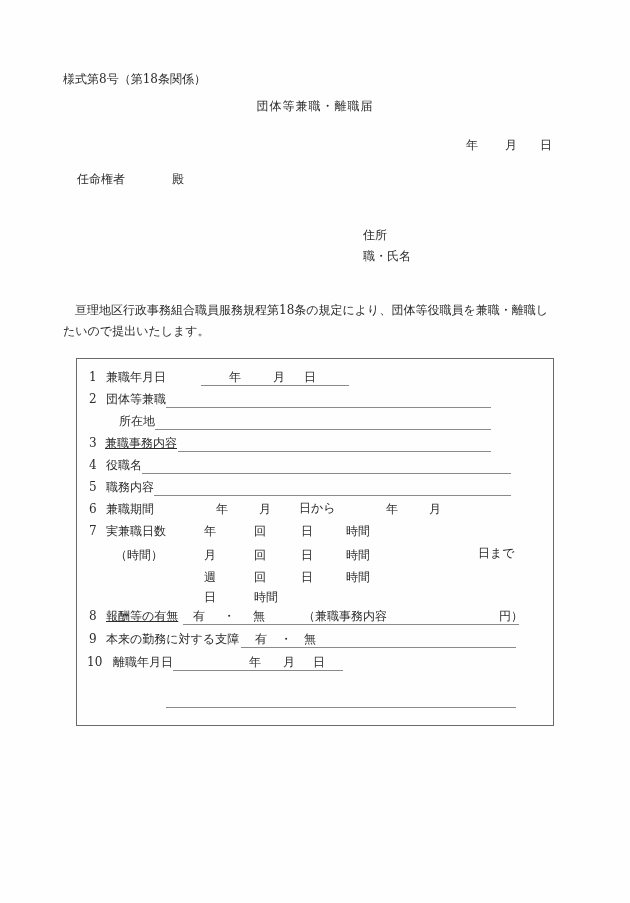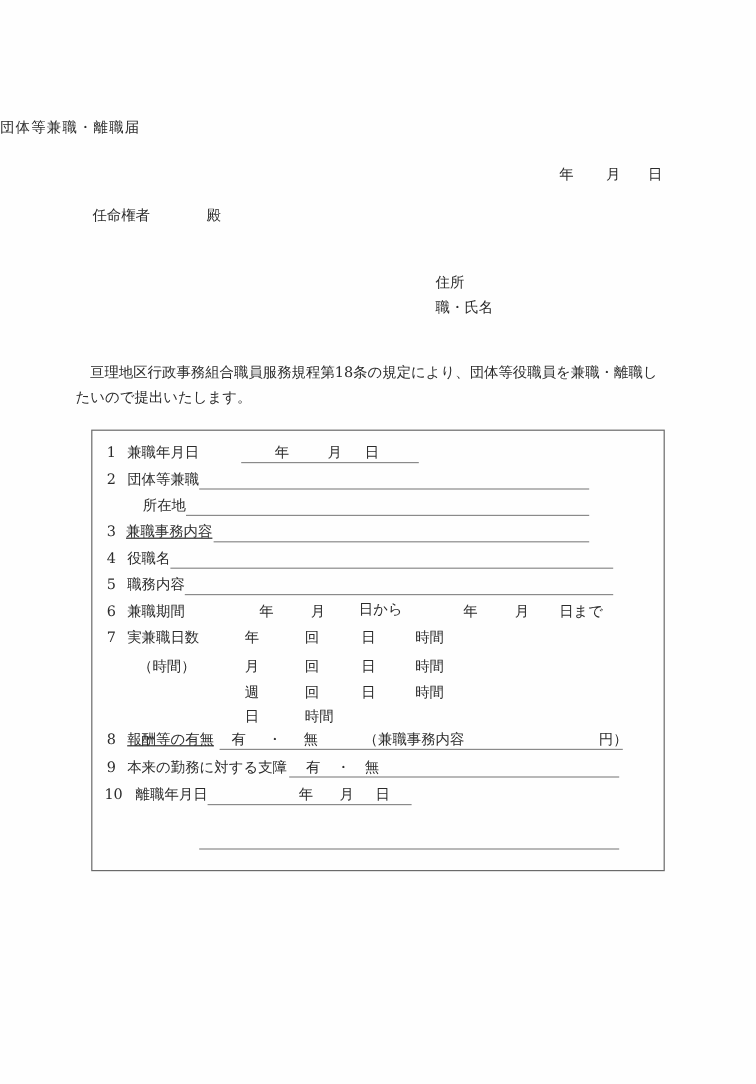--- a/index.html
+++ b/index.html
@@ -2,35 +2,36 @@
 <html><head>
 <meta charset="utf-8">
 <style>
   html,body { margin:0; padding:0; background:#ffffff; }
   .page {
     position:relative; width:630px; height:903px; background:#fefefe;
     font-family:"DejaVu Serif","Liberation Serif",serif;
     font-size:12px; color:#2b2b2b; overflow:hidden;
   }
   .abs { position:absolute; white-space:nowrap; line-height:16px; }
-  .title { left:0; width:630px; letter-spacing:1px; }
+  .title { left:0; width:630px; text-align:center; letter-spacing:1px; }
   .para { line-height:21px; }
   .box {
     position:absolute; left:76px; top:358px; width:476px; height:366px;
     border:1px solid #6a6a6a; background:#fefefe;
   }
   .row { position:absolute; left:0; width:100%; height:16px; }
   .row > span, .row > b { position:absolute; white-space:nowrap; line-height:16px; font-weight:normal; }
   .ul { position:absolute; top:0; height:16px; border-bottom:1px solid #8a8a8a; }
 </style>
 </head>
 <body>
 
 <div class="page">
 
+  <div class="abs" style="left:63px; top:71px;">様式第8号（第18条関係）</div>
   <div class="abs title" style="top:98px;">団体等兼職・離職届</div>
 
   <div class="abs" style="left:466px; top:137px;">年</div>
   <div class="abs" style="left:505px; top:137px;">月</div>
   <div class="abs" style="left:540px; top:137px;">日</div>
 
   <div class="abs" style="left:77px; top:171px;">任命権者</div>
   <div class="abs" style="left:172px; top:171px;">殿</div>
 
   <div class="abs" style="left:363px; top:227px;">住所</div>
@@ -82,21 +83,21 @@
     </div>
 
     <div class="row" style="top:142px;">
       <span style="left:12px;">6</span>
       <span style="left:29px;">兼職期間</span>
       <span style="left:139px;">年</span>
       <span style="left:182px;">月</span>
       <span style="left:222px;font-family:Liberation Mono, monospace;">日から</span>
       <span style="left:309px;">年</span>
       <span style="left:352px;">月</span>
-      <span style="left:389px;">日まで</span>
+      <span style="left:401px;margin-top:44px;">日まで</span>
     </div>
 
     <div class="row" style="top:164px;">
       <span style="left:12px;">7</span>
       <span style="left:29px;">実兼職日数</span>
       <span style="left:127px;">年</span>
       <span style="left:177px;">回</span>
       <span style="left:224px;">日</span>
       <span style="left:269px;">時間</span>
     </div>

